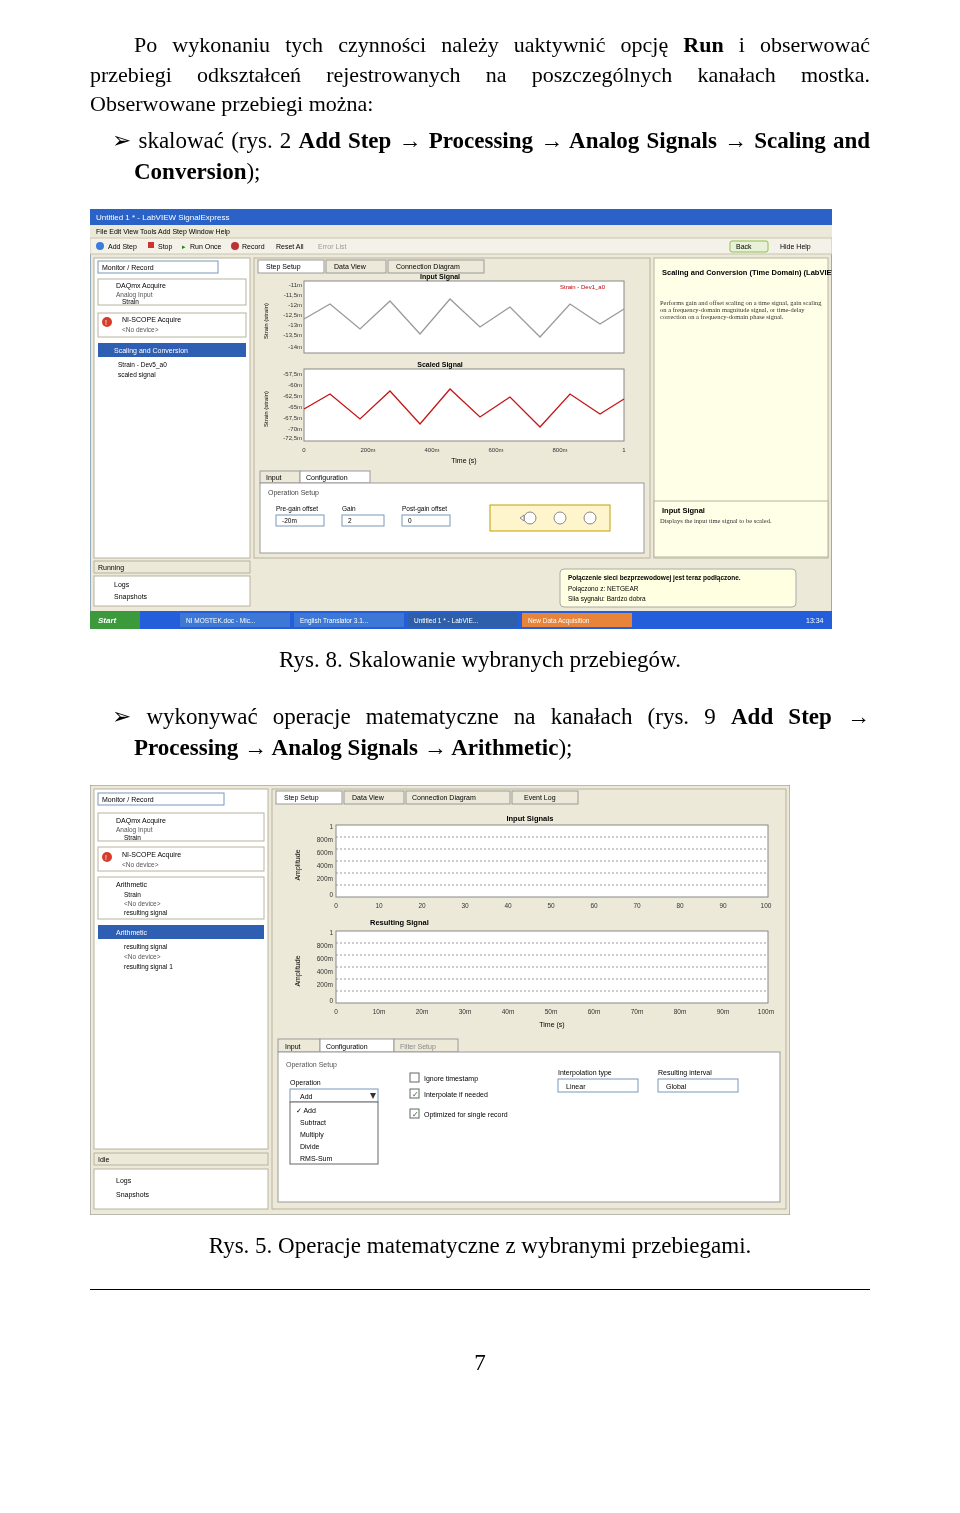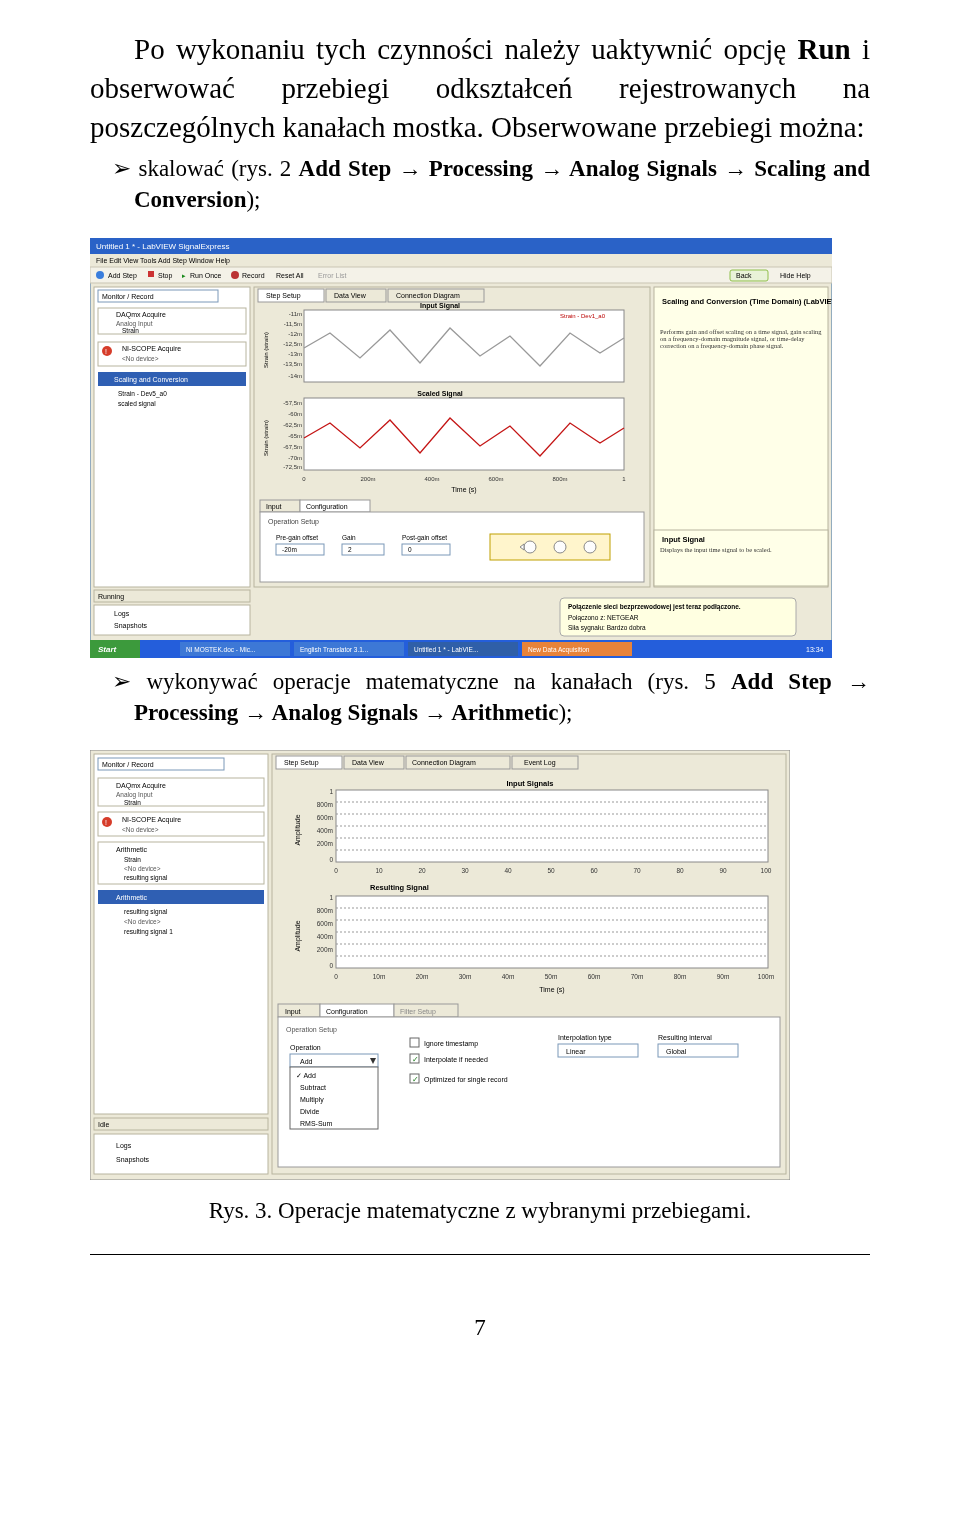--- a/index.html
+++ b/index.html
@@ -7,21 +7,21 @@
     background:#fff;
     font-family:"Times New Roman",Times,serif;
     color:#000;
     width:960px;
   }
   .page{
     padding:30px 90px 50px 90px;
     box-sizing:border-box;
   }
   .para{
-    font-size:29px;
+    font-size:22px;
     line-height:1.35;
     text-align:justify;
     margin:0 0 6px 0;
   }
   .indent{text-indent:44px;}
   .bold{font-weight:bold;}
   .bullet-line{
     font-size:23px;
     line-height:1.35;
     padding-left:44px;
@@ -212,23 +212,24 @@
       <rect x="204" y="404" width="110" height="14" fill="#3d78d6"></rect>
       <text x="210" y="414" font-size="6.5" fill="#fff">English Translator 3.1...</text>
       <rect x="318" y="404" width="110" height="14" fill="#2f5fa8"></rect>
       <text x="324" y="414" font-size="6.5" fill="#fff">Untitled 1 * - LabVIE...</text>
       <rect x="432" y="404" width="110" height="14" fill="#e8833a"></rect>
       <text x="438" y="414" font-size="6.5" fill="#fff">New Data Acquisition</text>
       <text x="716" y="414" font-size="7" fill="#fff">13:34</text>
     </svg>
   </div>
 
+  <p class="caption">Rys. 8. Skalowanie wybranych przebiegów.</p>
 
   <p class="bullet-line">
-    <span class="arrow">➢</span><span> wykonywać operacje matematyczne na kanałach (rys. 5 </span><span class="bold">Add Step → Processing → Analog Signals → Arithmetic</span><span>);</span>
+    <span class="arrow">➢</span><span> wykonywać operacje matematyczne na kanałach (rys. 9 </span><span class="bold">Add Step → Processing → Analog Signals → Arithmetic</span><span>);</span>
   </p>
 
   <div class="shot">
     <svg width="700" height="430" viewBox="0 0 700 430" font-family="Tahoma,Arial,sans-serif">
       <rect x="0" y="0" width="700" height="430" fill="#ece9d8" stroke="#888"></rect>
 
       <rect x="4" y="4" width="174" height="360" fill="#fff" stroke="#b7b49e"></rect>
       <rect x="8" y="8" width="126" height="12" fill="#fff" stroke="#7a98b8"></rect>
       <text x="12" y="17" font-size="7">Monitor / Record</text>
 
@@ -368,18 +369,18 @@
 
       <text x="468" y="290" font-size="7">Interpolation type</text>
       <rect x="468" y="294" width="80" height="13" fill="#fff" stroke="#7a98b8"></rect>
       <text x="476" y="304" font-size="7">Linear</text>
       <text x="568" y="290" font-size="7">Resulting interval</text>
       <rect x="568" y="294" width="80" height="13" fill="#fff" stroke="#7a98b8"></rect>
       <text x="576" y="304" font-size="7">Global</text>
     </svg>
   </div>
 
-  <p class="caption">Rys. 3. Operacje matematyczne z wybranymi przebiegami.</p>
+  <p class="caption">Rys. 5. Operacje matematyczne z wybranymi przebiegami.</p>
 
   <hr style="border:none;border-top:1px solid #000;margin-top:30px;">
   <div class="pagenum">7</div>
 
 </div>
 
 </body></html>

